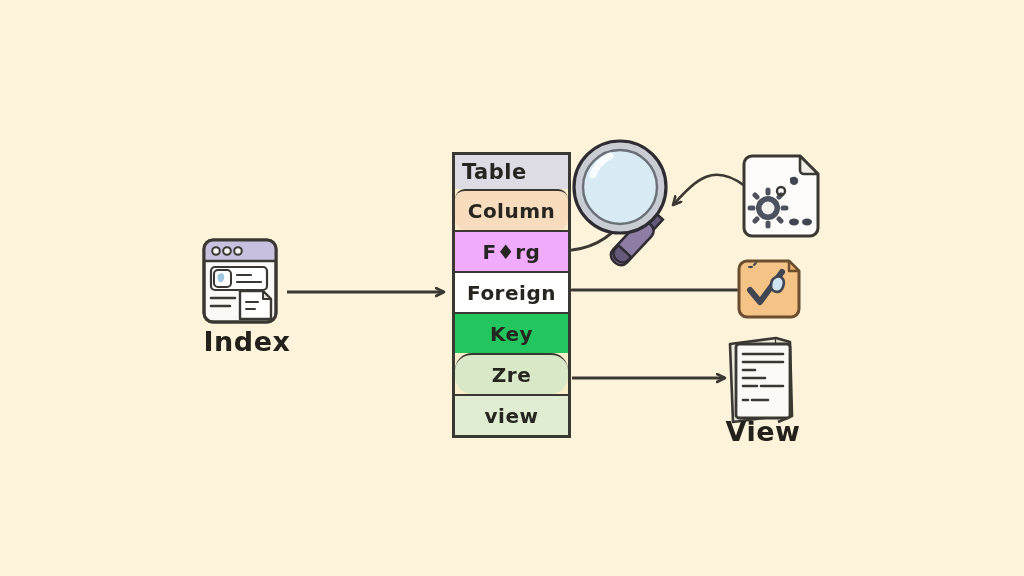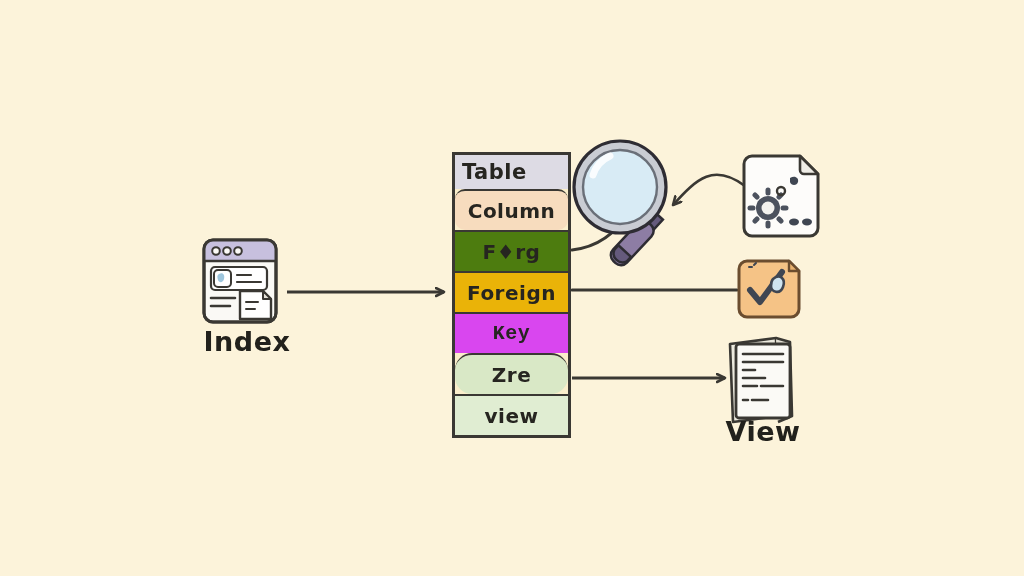--- a/index.html
+++ b/index.html
@@ -65,23 +65,23 @@
       <path d="M39 55 h23 l8 8 v20 h-31 z" fill="#ffffff" stroke="#3a3833" stroke-width="2.4" stroke-linejoin="round"></path>
       <path d="M62 55 l8 8 h-8 z" fill="#e4e1d8" stroke="#3a3833" stroke-width="2" stroke-linejoin="round"></path>
       <path d="M45 66 h12 M45 73 h9" stroke="#3a3833" stroke-width="2" stroke-linecap="round"></path>
     </g>
   </svg>
   <div class="caption" style="left:191px; top:326px; width:112px">Index</div>
 
   <div class="db-table">
     <div class="db-row" style="background-color: rgb(221, 219, 228);">Table</div>
     <div class="db-row" style="background-color: rgb(247, 220, 190); border-radius: 10px;">Column</div>
-    <div class="db-row" style="background-color: #4d7c0f;">F♦rg</div>
-    <div class="db-row" style="background-color: #eab308;">Foreign</div>
-    <div class="db-row" style="background-color: #d946ef; font-family: Liberation Mono, monospace;">Key</div>
+    <div class="db-row" style="background-color: #f0abfc;">F♦rg</div>
+    <div class="db-row" style="background-color: #ffffff;">Foreign</div>
+    <div class="db-row" style="background-color: #22c55e;">Key</div>
     <div class="db-row" style="background-color: rgb(217, 232, 198); border-radius: 17px;">Zre</div>
     <div class="db-row" style="background-color: rgb(224, 237, 210);">view</div>
   </div>
 
   <svg class="abs" style="left:565px; top:125px" width="155" height="155" viewBox="0 0 155 155">
     <g transform="rotate(43 88 95)">
       <rect x="82" y="88" width="13" height="14" fill="#655a7c" stroke="#2e2c33" stroke-width="2.5"></rect>
       <rect x="79" y="100" width="19" height="52" rx="8" fill="#8d7da4" stroke="#2e2c33" stroke-width="2.5"></rect>
       <path d="M80 143 a9 9 0 0 0 17 0 v-6 h-17 z" fill="#655a7c" stroke="#2e2c33" stroke-width="2.5"></path>
     </g>

